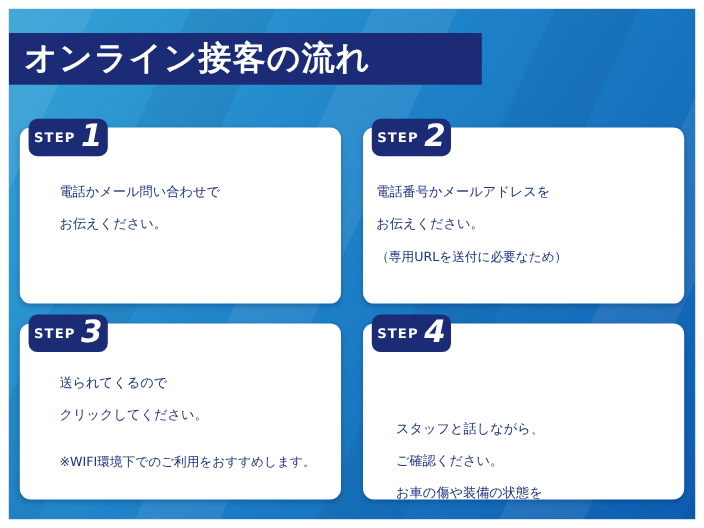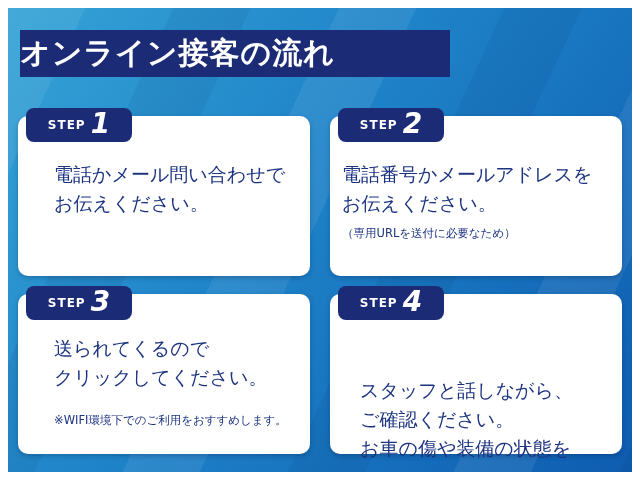--- a/index.html
+++ b/index.html
@@ -17,27 +17,28 @@
       repeating-linear-gradient(115deg,
         rgba(255,255,255,0.07) 0px, rgba(255,255,255,0.07) 70px,
         rgba(255,255,255,0.0) 70px, rgba(255,255,255,0.0) 150px,
         rgba(0,40,90,0.08) 150px, rgba(0,40,90,0.08) 220px,
         rgba(255,255,255,0.0) 220px, rgba(255,255,255,0.0) 300px),
       linear-gradient(125deg, #35a3d6 0%, #1e82c8 45%, #0e5cb0 100%);
     overflow: hidden;
   }
   .title-banner {
     position: absolute;
-    left: 12px;
+    left: 0;
     top: 22px;
     width: 430px;
     height: 47px;
     background: #1c2b76;
     display: flex;
     align-items: center;
+    padding-left: 14px;
   }
   .title-banner span {
     color: #ffffff;
     font-size: 30px;
     font-weight: bold;
     letter-spacing: 1px;
     white-space: nowrap;
   }
   .card {
     position: absolute;
@@ -48,21 +49,21 @@
     box-shadow: 0 2px 5px rgba(0,20,60,0.25);
   }
   .card.c1 { left: 10px;  top: 108px; }
   .card.c2 { left: 322px; top: 108px; }
   .card.c3 { left: 10px;  top: 286px; }
   .card.c4 { left: 322px; top: 286px; }
   .badge {
     position: absolute;
     left: 8px;
     top: -8px;
-    width: 106px;
+    width: 72px;
     height: 34px;
     background: #1c2b76;
     border-radius: 8px;
     display: flex;
     align-items: center;
     justify-content: center;
     gap: 5px;
     color: #ffffff;
   }
   .badge .step-word {
@@ -78,21 +79,21 @@
     padding-bottom: 2px;
   }
   .card-body {
     padding: 44px 14px 0 36px;
     color: #1c3380;
   }
   .card.c4 .card-body { padding-top: 82px; padding-left: 30px; }
   .card.c2 .card-body { padding-left: 12px; }
   .card.c3 .card-body { padding-top: 40px; }
   .card-body p.line {
-    font-size: 19px;
+    font-size: 12px;
     line-height: 29px;
     font-weight: 500;
     white-space: nowrap;
   }
   .card-body p.note {
     font-size: 11.5px;
     line-height: 20px;
     margin-top: 5px;
     white-space: nowrap;
   }

